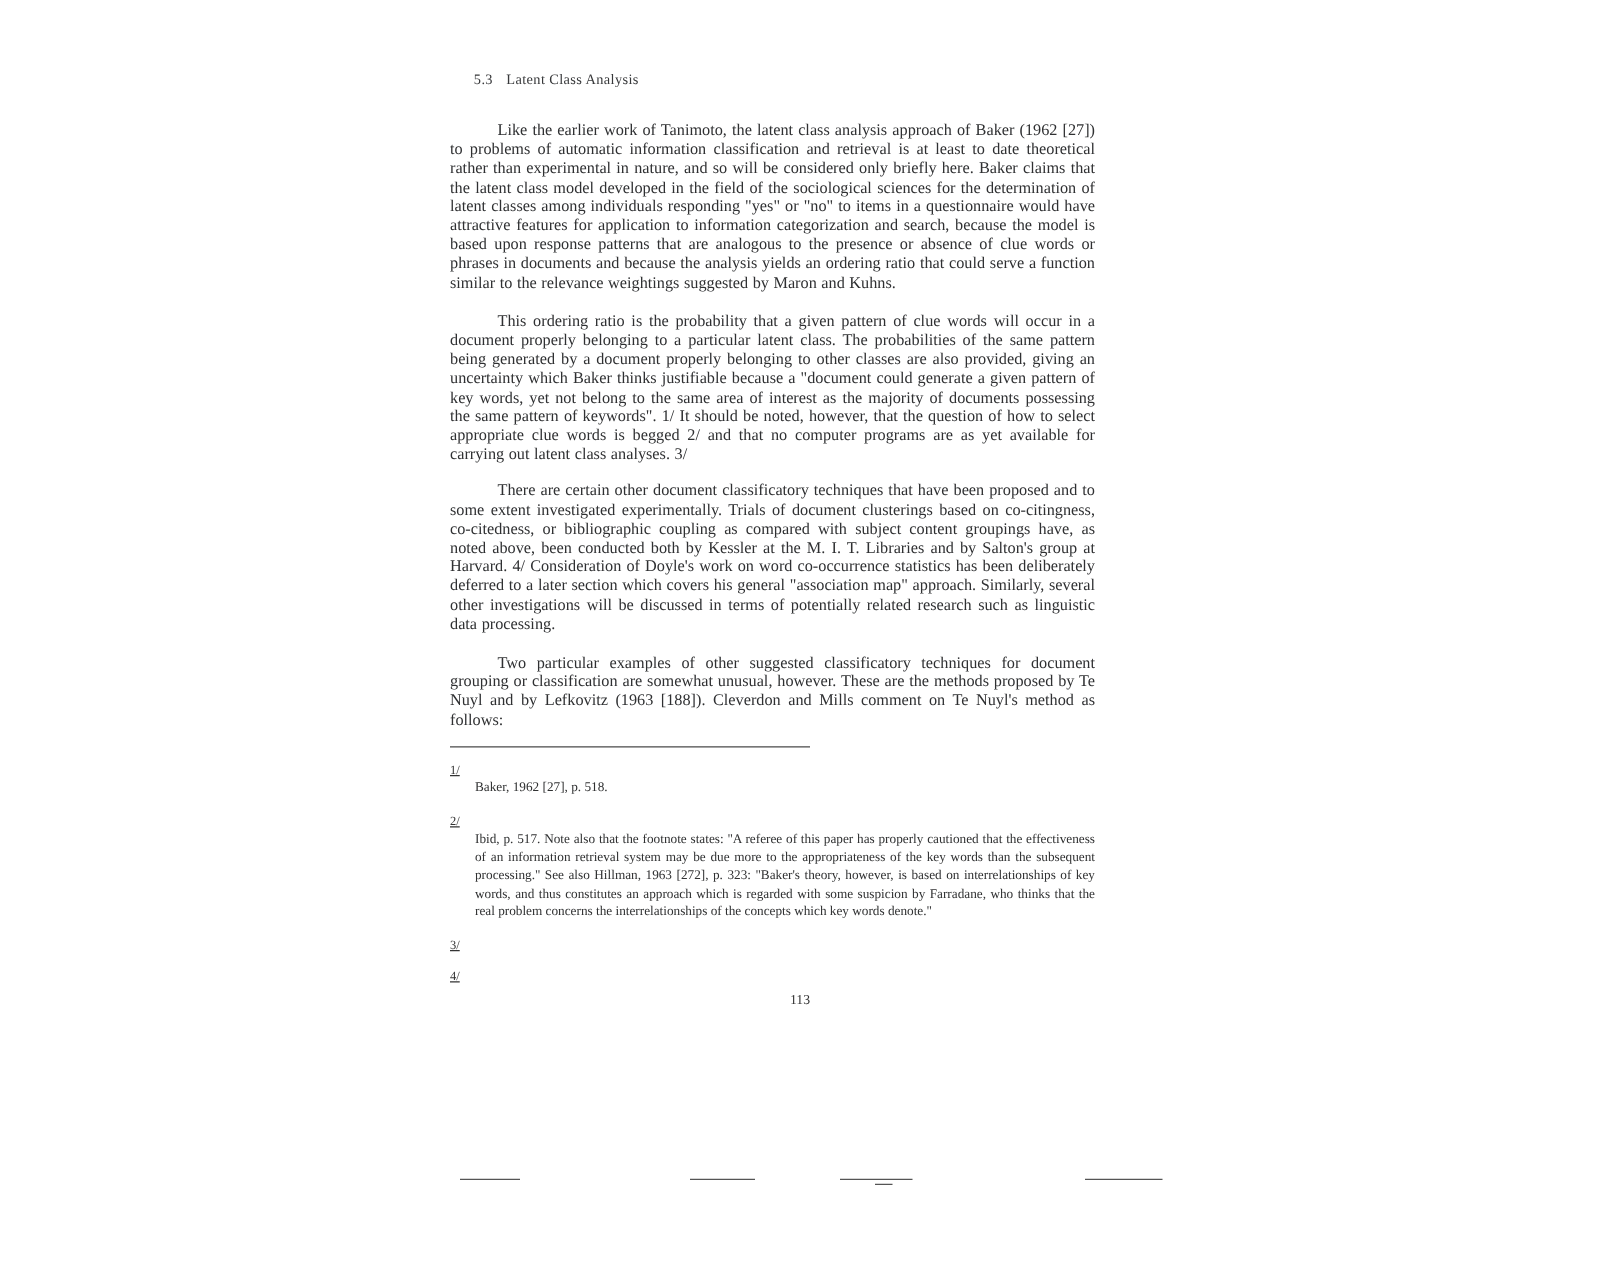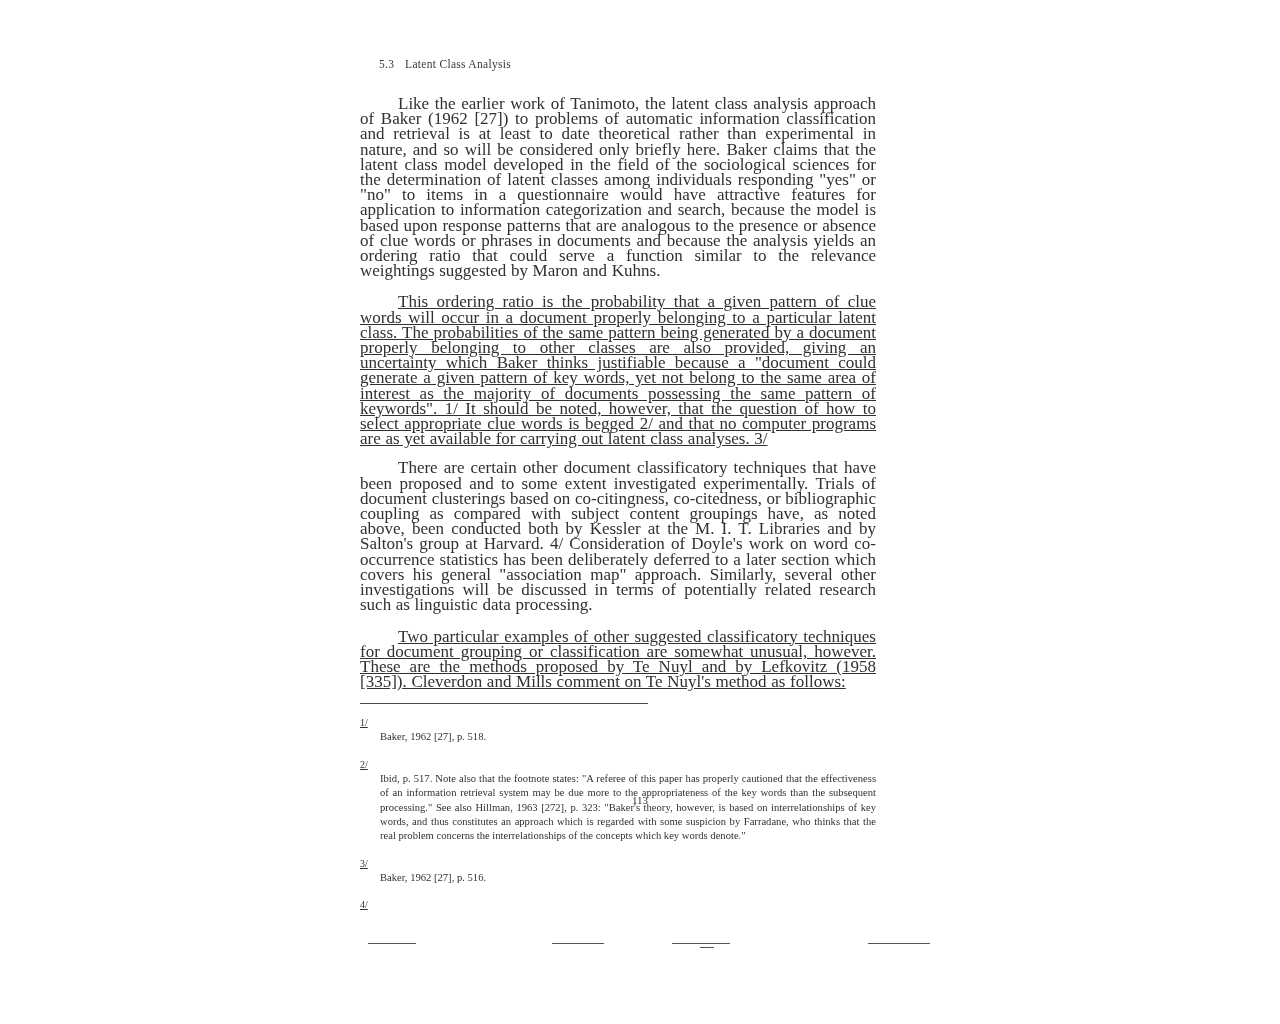--- a/index.html
+++ b/index.html
@@ -33,31 +33,30 @@
     letter-spacing: 0.3px;
     color: #37383a;
     margin: 0 0 14px 0;
     white-space: pre;
   }
   .sec-num {
     display: inline-block;
     width: 26px;
   }
   p.para {
-    font-size: 17px;
+    font-size: 13px;
     line-height: 15.2px;
     text-align: justify;
     margin: 0 0 16px 0;
     text-indent: 38px;
     color: #2f3032;
     word-spacing: 0.4px;
   }
   p.para.tight {
     margin-bottom: 14px;
-    text-decoration: underline;
   }
   .rule-wrap {
     margin-top: 8px;
     margin-bottom: 2px;
     height: 10px;
   }
   .footnote-rule {
     width: 288px;
     height: 0;
     border-top: 1px solid #4a4a4a;
@@ -121,38 +120,37 @@
 
     <div class="section-heading">
       <span class="sec-num">5.3</span><span>Latent Class Analysis</span>
     </div>
 
     <p class="para">Like the earlier work of Tanimoto, the latent class analysis approach of Baker (1962 [27]) to problems of automatic information classification and retrieval is at least to date theoretical rather than experimental in nature, and so will be considered only briefly here. Baker claims that the latent class model developed in the field of the sociological sciences for the determination of latent classes among individuals responding "yes" or "no" to items in a questionnaire would have attractive features for application to information categorization and search, because the model is based upon response patterns that are analogous to the presence or absence of clue words or phrases in documents and because the analysis yields an ordering ratio that could serve a function similar to the relevance weightings suggested by Maron and Kuhns.</p>
     <p class="para tight">This ordering ratio is the probability that a given pattern of clue words will occur in a document properly belonging to a particular latent class. The probabilities of the same pattern being generated by a document properly belonging to other classes are also provided, giving an uncertainty which Baker thinks justifiable because a "document could generate a given pattern of key words, yet not belong to the same area of interest as the majority of documents possessing the same pattern of keywords". 1/ It should be noted, however, that the question of how to select appropriate clue words is begged 2/ and that no computer programs are as yet available for carrying out latent class analyses. 3/</p>
 
 
     <p class="para">There are certain other document classificatory techniques that have been proposed and to some extent investigated experimentally. Trials of document clusterings based on co-citingness, co-citedness, or bibliographic coupling as compared with subject content groupings have, as noted above, been conducted both by Kessler at the M. I. T. Libraries and by Salton's group at Harvard. 4/ Consideration of Doyle's work on word co-occurrence statistics has been deliberately deferred to a later section which covers his general "association map" approach. Similarly, several other investigations will be discussed in terms of potentially related research such as linguistic data processing.</p>
-    <p class="para tight">Two particular examples of other suggested classificatory techniques for document grouping or classification are somewhat unusual, however. These are the methods proposed by Te Nuyl and by Lefkovitz (1958 [335]). Cleverdon and Mills comment on Te Nuyl's method as follows:</p>
+    <p class="para tight">Two particular examples of other suggested classificatory techniques for document grouping or classification are somewhat unusual, however. These are the methods proposed by Te Nuyl and by Lefkovitz (1963 [188]). Cleverdon and Mills comment on Te Nuyl's method as follows:</p>
 
     <div class="rule-wrap">
       <div class="footnote-rule"></div>
     </div>
 
     <div class="footnotes">
       <div class="fn">
         <span class="fn-mark">1/</span>
         <p class="fn-text single">Baker, 1962 [27], p. 518.</p>
       </div>
       <div class="fn">
         <span class="fn-mark">2/</span>
         <p class="fn-text">Ibid, p. 517. Note also that the footnote states: "A referee of this paper has properly cautioned that the effectiveness of an information retrieval system may be due more to the appropriateness of the key words than the subsequent processing." See also Hillman, 1963 [272], p. 323: "Baker's theory, however, is based on interrelationships of key words, and thus constitutes an approach which is regarded with some suspicion by Farradane, who thinks that the real problem concerns the interrelationships of the concepts which key words denote."</p>
       </div>
       <div class="fn">
         <span class="fn-mark">3/</span>
-        <p class="fn-text single">Baker, 1962 [27], p. 516.</p>
       </div>
       <div class="fn">
         <span class="fn-mark">4/</span>
       </div>
     </div>
 
   </div>
 
   <div class="page-number">113</div>
 

